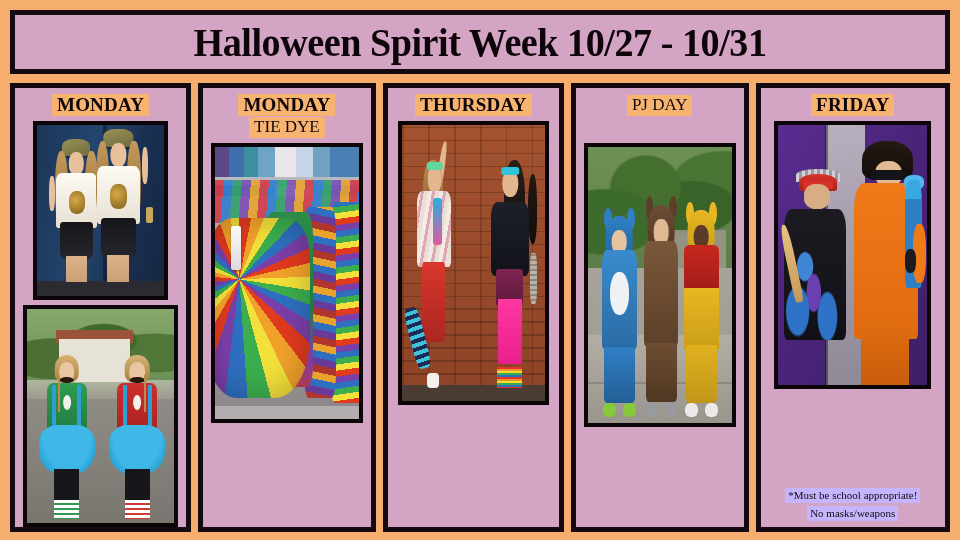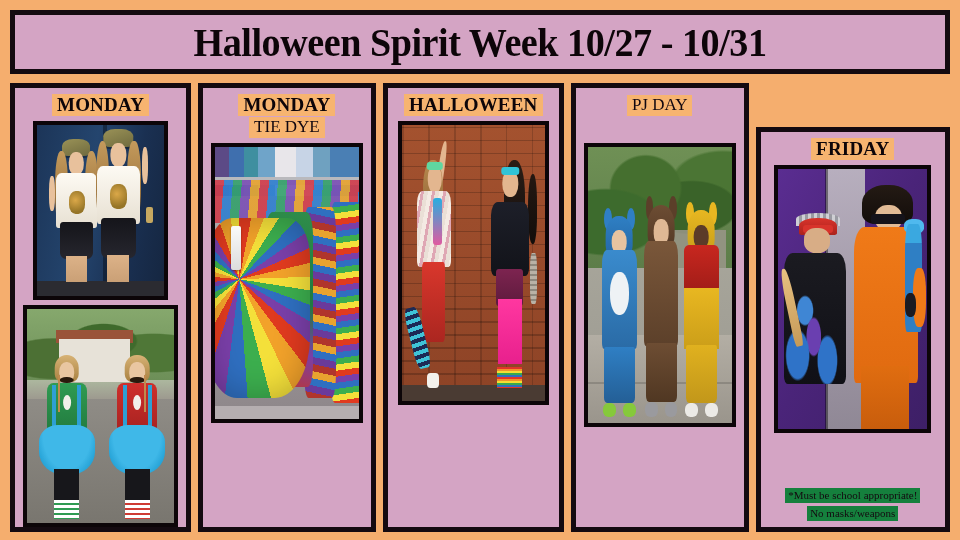--- a/index.html
+++ b/index.html
@@ -64,21 +64,21 @@
     align-items: center;
     min-width: 0;
     position: relative;
     overflow: hidden;
   }
 
   .col-monday    { flex: 1.02 1 0; }
   .col-tuesday   { flex: 1.00 1 0; }
   .col-wednesday { flex: 1.02 1 0; }
   .col-thursday  { flex: 1.00 1 0; }
-  .col-friday    { flex: 1.10 1 0; margin-top: 44px; }
+  .col-friday    { flex: 1.10 1 0; }
 
   
   .heading-block {
     width: 100%;
     text-align: center;
     padding: 6px 4px 0 4px;
     flex: none;
   }
 
   .day-name {
@@ -357,21 +357,21 @@
     text-align: center;
     padding: 0 6px 6px 6px;
     flex: none;
     margin-top: auto;
   }
   .note-line {
     display: inline-block;
     font-size: 11px;
     line-height: 1.32;
     color: #140a10;
-    background: #15803d;
+    background: #c4b5fd;
     padding: 0 3px;
     white-space: nowrap;
   }
 
   .spacer { flex: 1 1 auto; min-height: 0; }
 </style>
 </head>
 <body>
 
 <div class="poster">
@@ -477,21 +477,21 @@
               <div class="td-tag"></div>
             <div class="td-floor"></div>
           </div>
         </div>
         <div class="spacer"></div>
       </div>
     </div>
 
     <div class="day-col col-wednesday">
       <div class="heading-block">
-        <div class="day-name">HALLOWEEN</div>
+        <div class="day-name">THURSDAY</div>
       </div>
       <div class="photos">
         <div class="frame" style="height:70%; width:97%;">
           <div class="photo">
             <div class="wd-brick"></div>
               <div class="wd-ground"></div>
             <div class="wg wgL">
               <div class="wg-armUp"></div>
               <div class="wg-hairL"></div>
                 <div class="wg-head"></div>

